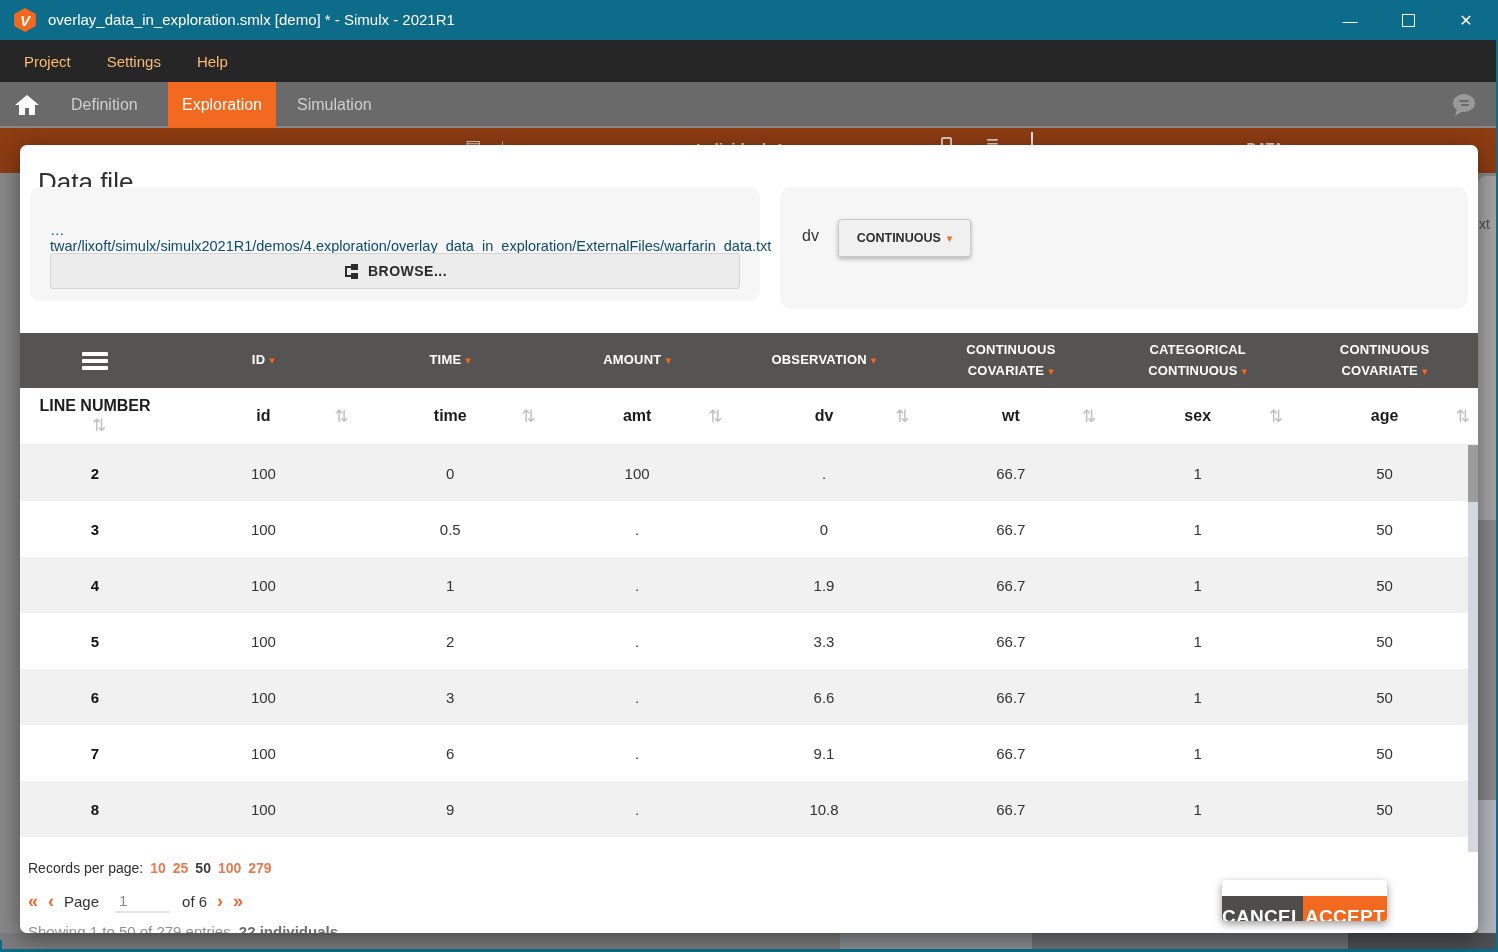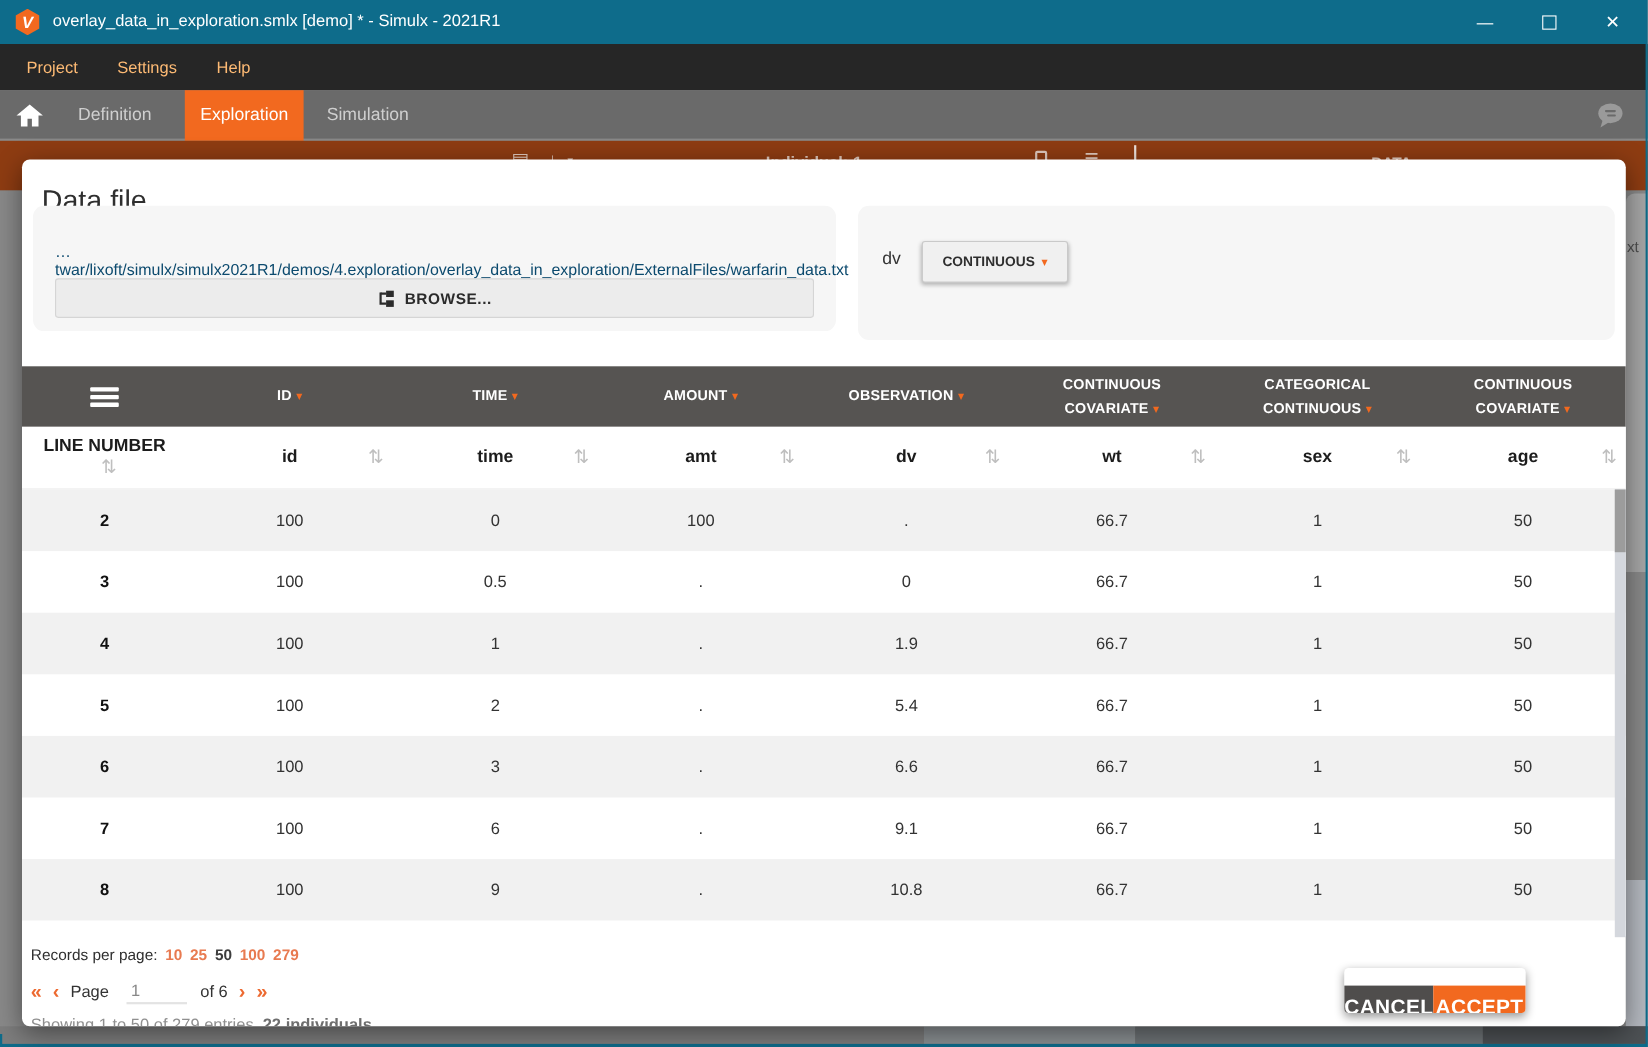--- a/index.html
+++ b/index.html
@@ -287,21 +287,21 @@
       <div class="tc">1.9</div>
       <div class="tc">66.7</div>
       <div class="tc">1</div>
       <div class="tc">50</div>
     </div>
     <div class="tgrid trow">
       <div class="tc ln">5</div>
       <div class="tc">100</div>
       <div class="tc">2</div>
       <div class="tc">.</div>
-      <div class="tc">5.4</div>
+      <div class="tc">3.3</div>
       <div class="tc">66.7</div>
       <div class="tc">1</div>
       <div class="tc">50</div>
     </div>
     <div class="tgrid trow alt">
       <div class="tc ln">6</div>
       <div class="tc">100</div>
       <div class="tc">3</div>
       <div class="tc">.</div>
       <div class="tc">6.6</div>

